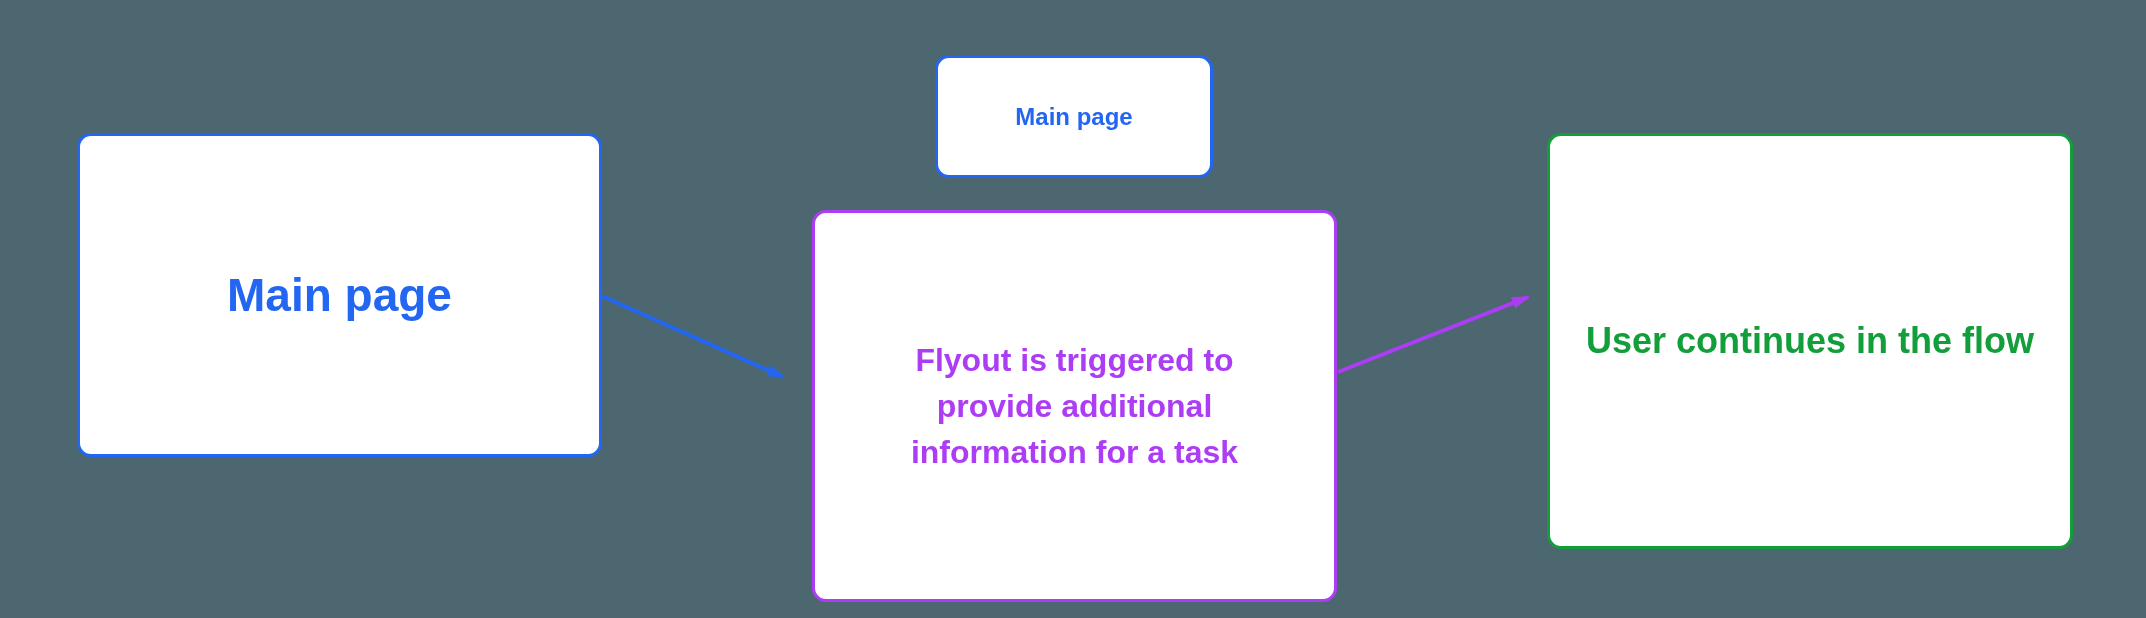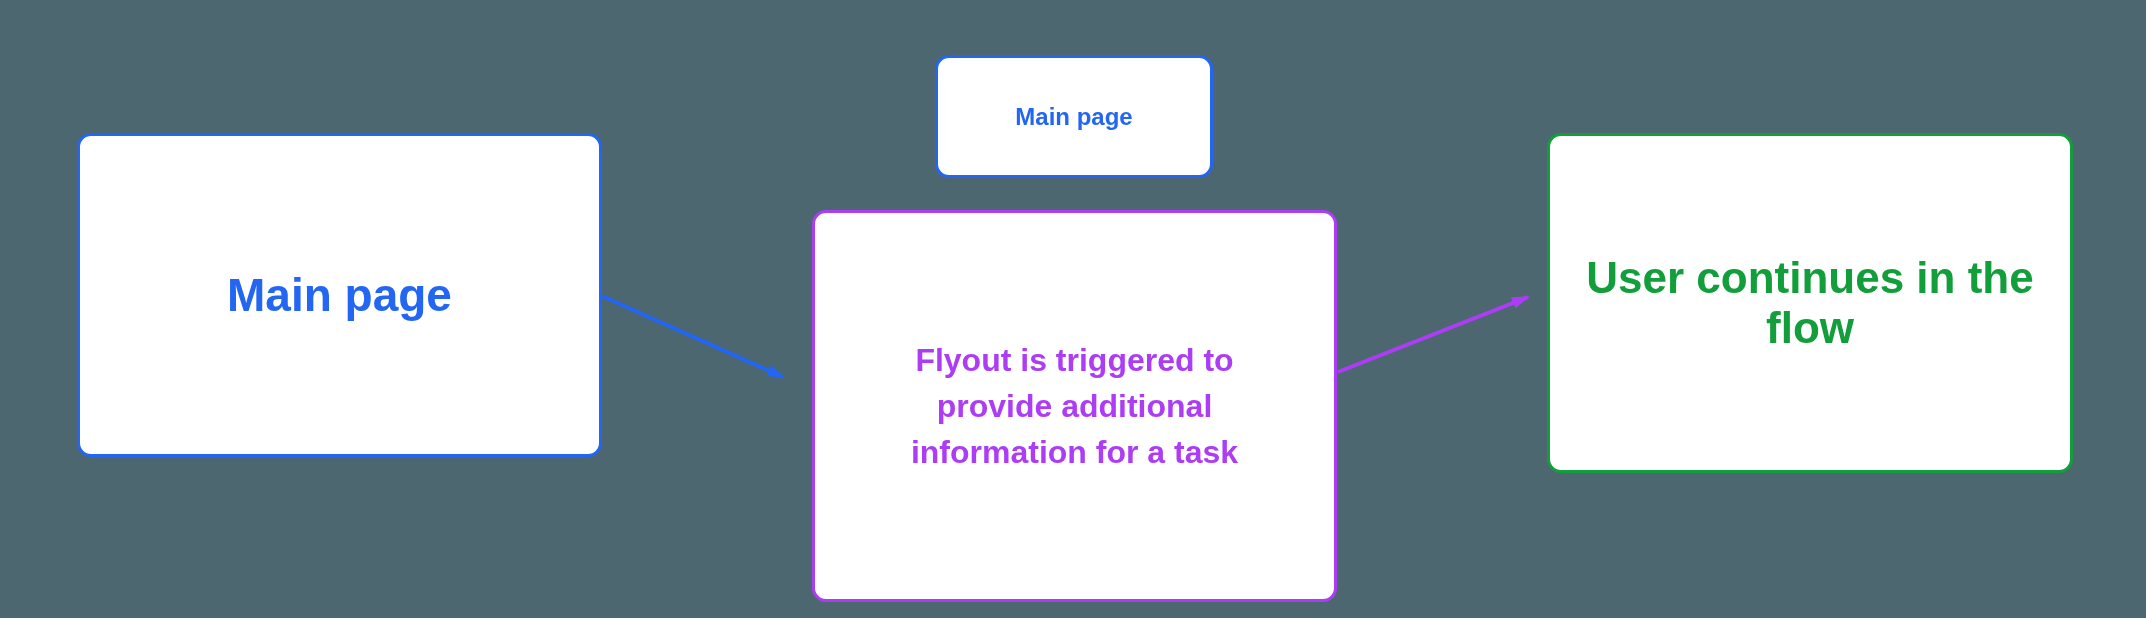--- a/index.html
+++ b/index.html
@@ -46,22 +46,22 @@
     font-size: 24px;
   }
   .node-flyout {
     left: 812px; top: 210px;
     width: 525px; height: 392px;
     font-size: 32px;
     line-height: 46px;
   }
   .node-outcome {
     left: 1547px; top: 133px;
-    width: 526px; height: 340px;
-    font-size: 44px;
+    width: 526px; height: 416px;
+    font-size: 36px;
   }
 
   .connector-layer {
     position: absolute;
     left: 0; top: 0;
     width: 2146px; height: 618px;
   }
   .edge-blue   { stroke: var(--blue);   stroke-width: 4; fill: none; }
   .edge-purple { stroke: var(--purple); stroke-width: 4; fill: none; }
   .head-blue   { fill: var(--blue); }

